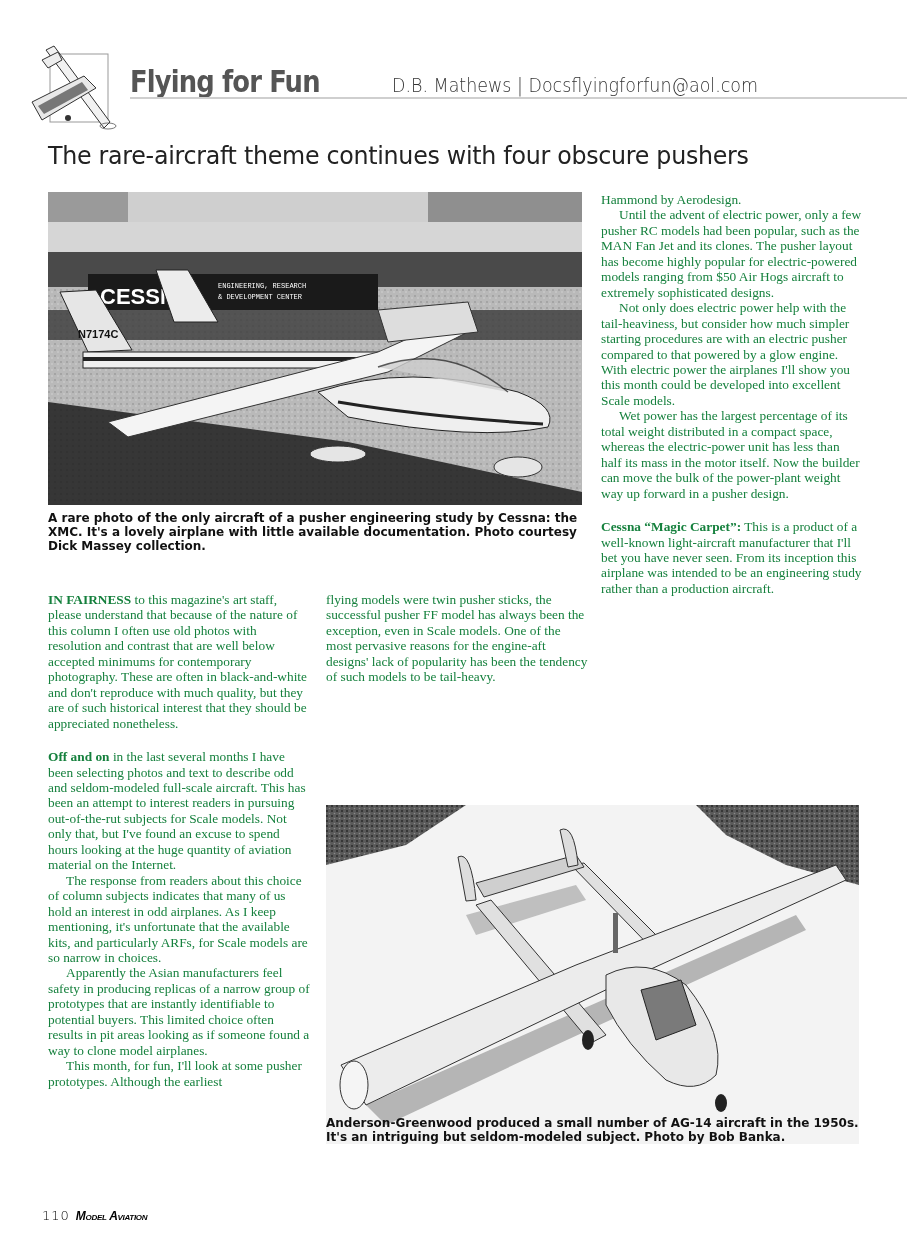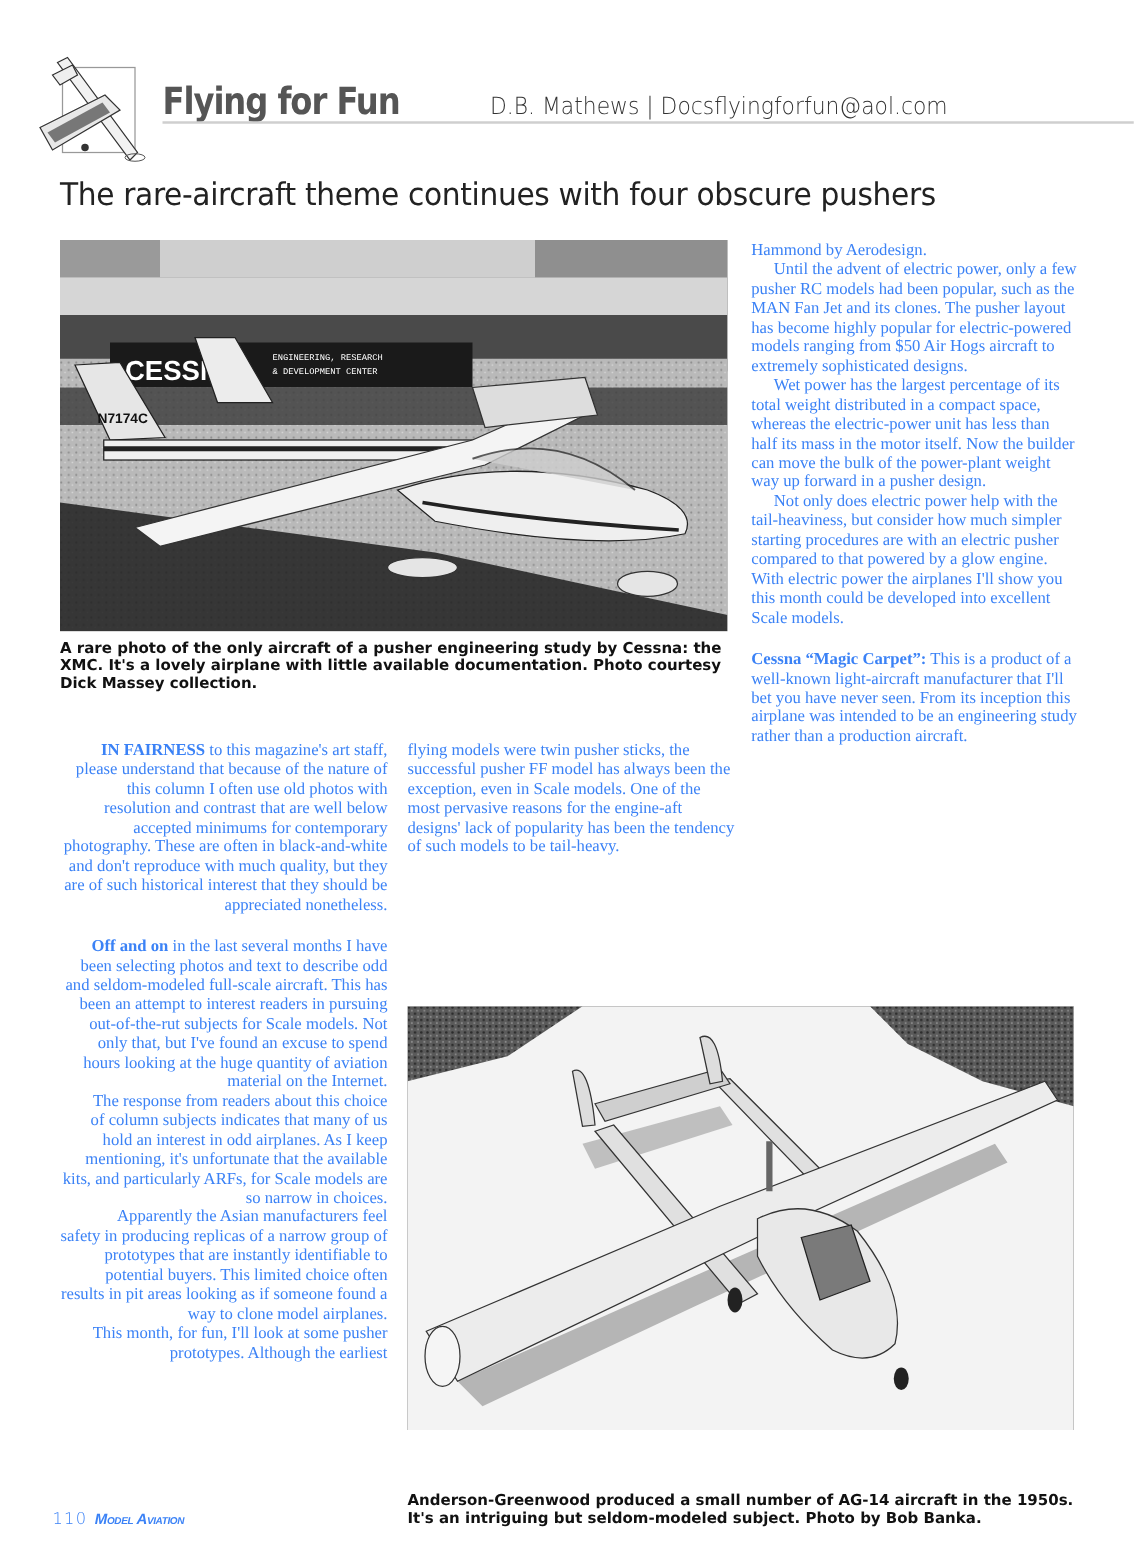--- a/index.html
+++ b/index.html
@@ -14,34 +14,34 @@
   #headline { left:48px; top:141px; font-family:"DejaVu Sans", sans-serif; font-size:25px; color:#222; font-weight:normal; transform:scaleX(0.95); transform-origin:left top; white-space:nowrap; letter-spacing:-0.3px; }
 
   
   .photo { overflow:hidden; background:#888; }
   #photo1 { left:48px; top:192px; width:534px; height:313px; }
   #photo2 { left:326px; top:805px; width:533px; height:339px; }
 
   
   .caption { font-family:"DejaVu Sans", sans-serif; font-weight:bold; font-size:12px; line-height:14px; color:#111; }
   #caption1 { left:48px; top:511px; width:540px; }
-  #caption2 { left:326px; top:1193px; width:540px; }
+  #caption2 { left:326px; top:1116px; width:540px; }
 
   
-  .col { font-family:"Liberation Serif", serif; font-size:13.35px; line-height:15.45px; color:#3b82f6; }
+  .col { font-family:"Liberation Serif", serif; font-size:13.35px; line-height:15.45px; color:#15803d; }
   .col p { margin:0; }
   .col p.ind { text-indent:18px; }
   .col p.gap { margin-top:18px; }
   .col b { font-weight:bold; }
-  #col1 { left:48px; top:592px; width:262px;text-align:right; }
+  #col1 { left:48px; top:592px; width:262px; }
   #col2 { left:326px; top:592px; width:262px; }
   #col3 { left:601px; top:192px; width:262px; }
 
   
-  #folio { left:42px; top:1208px; font-family:"DejaVu Sans", sans-serif; font-size:13px; color:#3b82f6; white-space:nowrap; }
+  #folio { left:42px; top:1208px; font-family:"DejaVu Sans", sans-serif; font-size:13px; color:#000000; white-space:nowrap; }
   #folio .num { letter-spacing:1px; font-weight:300; }
   #folio .mag { font-family:"Liberation Sans", sans-serif; font-weight:bold; font-style:italic; font-size:12px; font-variant:small-caps; margin-left:6px; letter-spacing:-0.3px; }
 </style>
 </head>
 <body>
 
 <div id="logo" class="abs">
   <svg width="100" height="92" viewBox="0 0 100 92">
     <rect x="22" y="12" width="58" height="68" fill="none" stroke="#999" stroke-width="1"></rect>
 
@@ -116,22 +116,22 @@
   <p class="ind">This month, for fun, I'll look at some pusher prototypes. Although the earliest</p>
 </div>
 
 <div id="col2" class="abs col">
   <p>flying models were twin pusher sticks, the successful pusher FF model has always been the exception, even in Scale models. One of the most pervasive reasons for the engine-aft designs' lack of popularity has been the tendency of such models to be tail-heavy.</p>
 </div>
 
 <div id="col3" class="abs col">
   <p>Hammond by Aerodesign.</p>
   <p class="ind">Until the advent of electric power, only a few pusher RC models had been popular, such as the MAN Fan Jet and its clones. The pusher layout has become highly popular for electric-powered models ranging from $50 Air Hogs aircraft to extremely sophisticated designs.</p>
+  <p class="ind">Not only does electric power help with the tail-heaviness, but consider how much simpler starting procedures are with an electric pusher compared to that powered by a glow engine. With electric power the airplanes I'll show you this month could be developed into excellent Scale models.</p>
   <p class="ind">Wet power has the largest percentage of its total weight distributed in a compact space, whereas the electric-power unit has less than half its mass in the motor itself. Now the builder can move the bulk of the power-plant weight way up forward in a pusher design.</p>
-  <p class="ind">Not only does electric power help with the tail-heaviness, but consider how much simpler starting procedures are with an electric pusher compared to that powered by a glow engine. With electric power the airplanes I'll show you this month could be developed into excellent Scale models.</p>
   <p class="gap"><b>Cessna “Magic Carpet”:</b><span> This is a product of a well-known light-aircraft manufacturer that I'll bet you have never seen. From its inception this airplane was intended to be an engineering study rather than a production aircraft.</span></p>
 </div>
 
 <div id="photo2" class="abs photo">
   <svg width="533" height="339" viewBox="0 0 533 339">
     <defs>
       <pattern id="grass" width="5" height="5" patternUnits="userSpaceOnUse">
         <rect width="5" height="5" fill="#5a5a5a"></rect>
         <circle cx="1" cy="1" r="1" fill="#2a2a2a"></circle>
         <circle cx="3.5" cy="3.5" r="0.8" fill="#8a8a8a"></circle>

